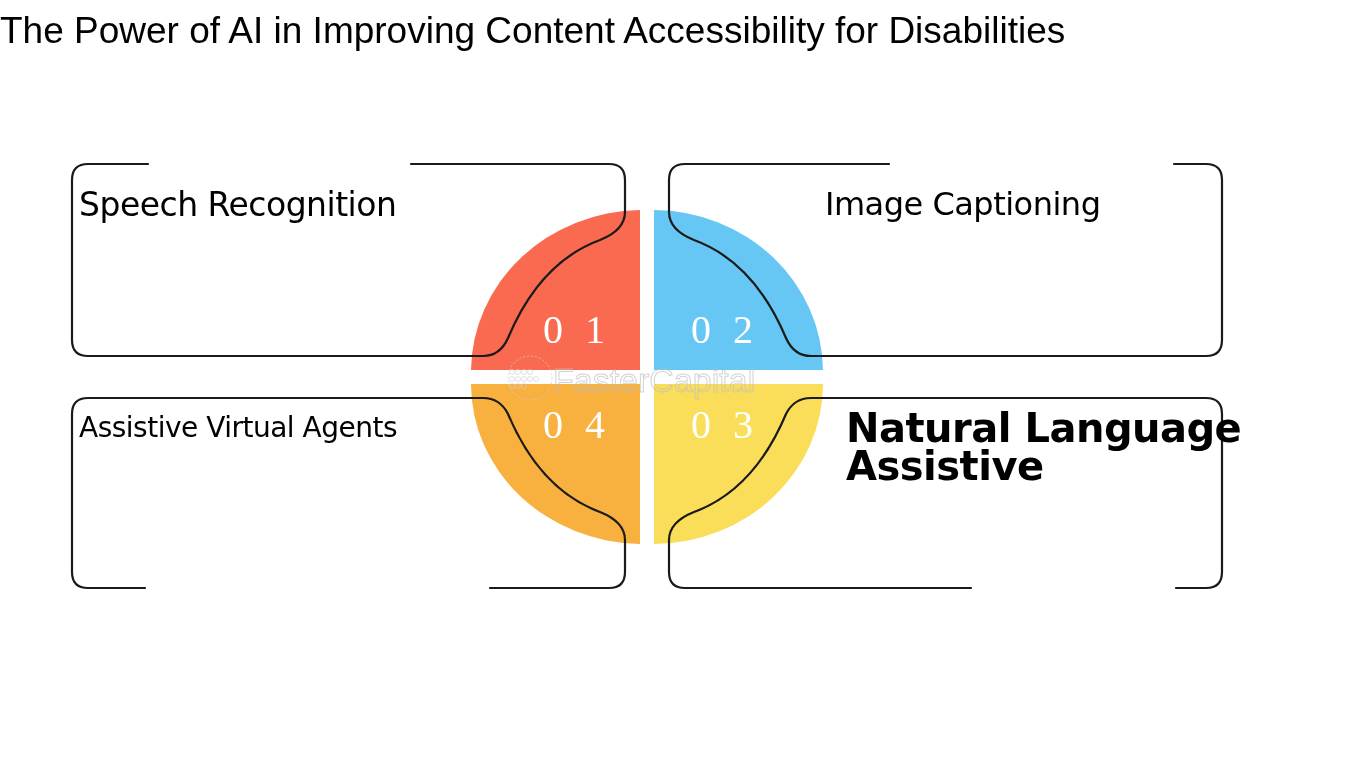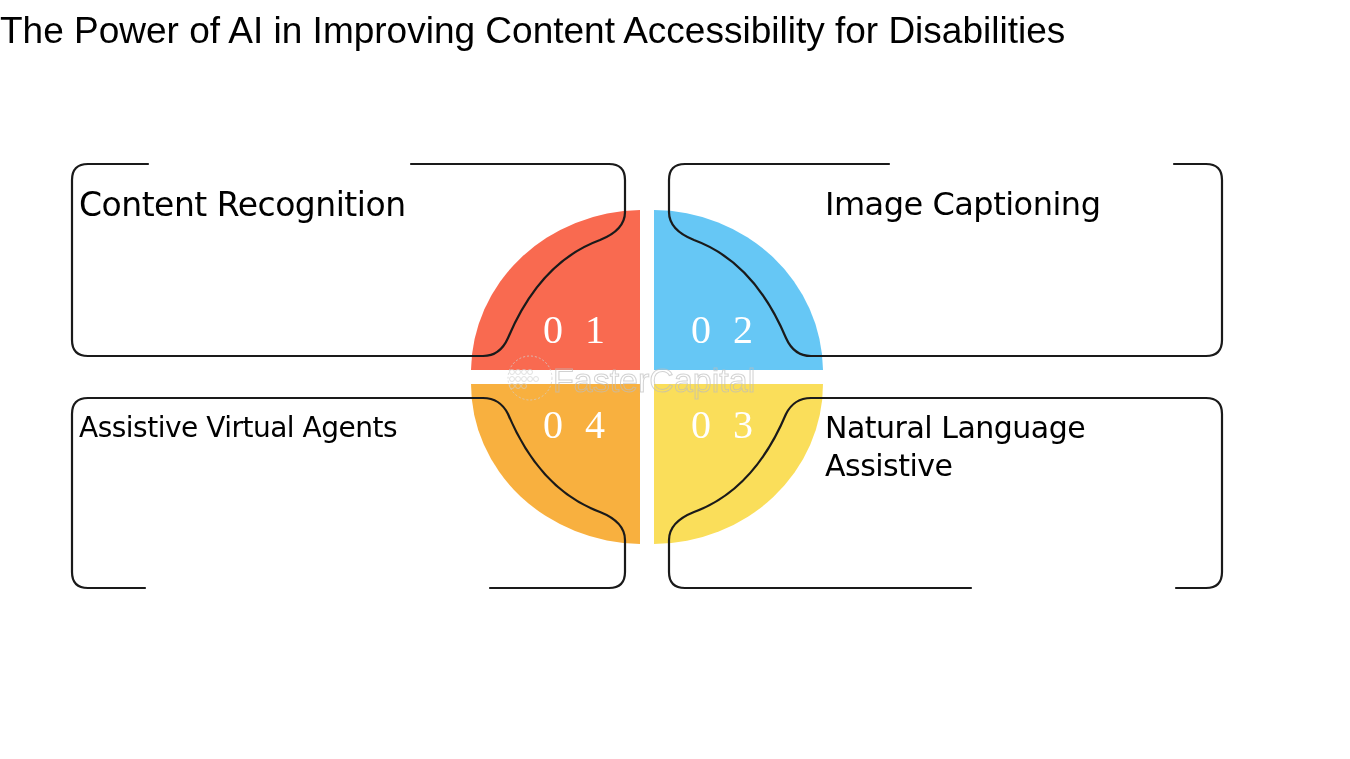--- a/index.html
+++ b/index.html
@@ -67,19 +67,19 @@
          Q1222,356 1222,340 L1222,180 Q1222,164 1206,164 L1174,164"></path>
 
     <path d="M971,588 L685,588 Q669,588 669,572 L669,540 Q669,522 694,512 Q754,490 786,414 Q794,398 811,398 L1206,398
          Q1222,398 1222,414 L1222,572 Q1222,588 1206,588 L1176,588"></path>
 
     <path d="M145,588 L88,588 Q72,588 72,572 L72,414 Q72,398 88,398 L483,398
          Q500,398 508,414 Q540,490 600,512 Q625,522 625,540 L625,572 Q625,588 609,588 L490,588"></path>
   </g>
 </svg>
 
-<div class="label" style="left:79px; top:186px; font-size:33px;">Content Recognition</div>
+<div class="label" style="left:79px; top:186px; font-size:33px;">Speech Recognition</div>
 <div class="label" style="left:825px; top:185px; font-size:32px;">Image Captioning</div>
-<div class="label" style="left:825px; top:409px; font-size:30px;">
+<div class="label" style="left:846px; top:409px; font-size:40px;font-weight:bold;">
   <div>Natural Language</div>
   <div>Assistive</div>
 </div>
 <div class="label" style="left:79px; top:409px; font-size:28px;">Assistive Virtual Agents</div>
 
 </body></html>

